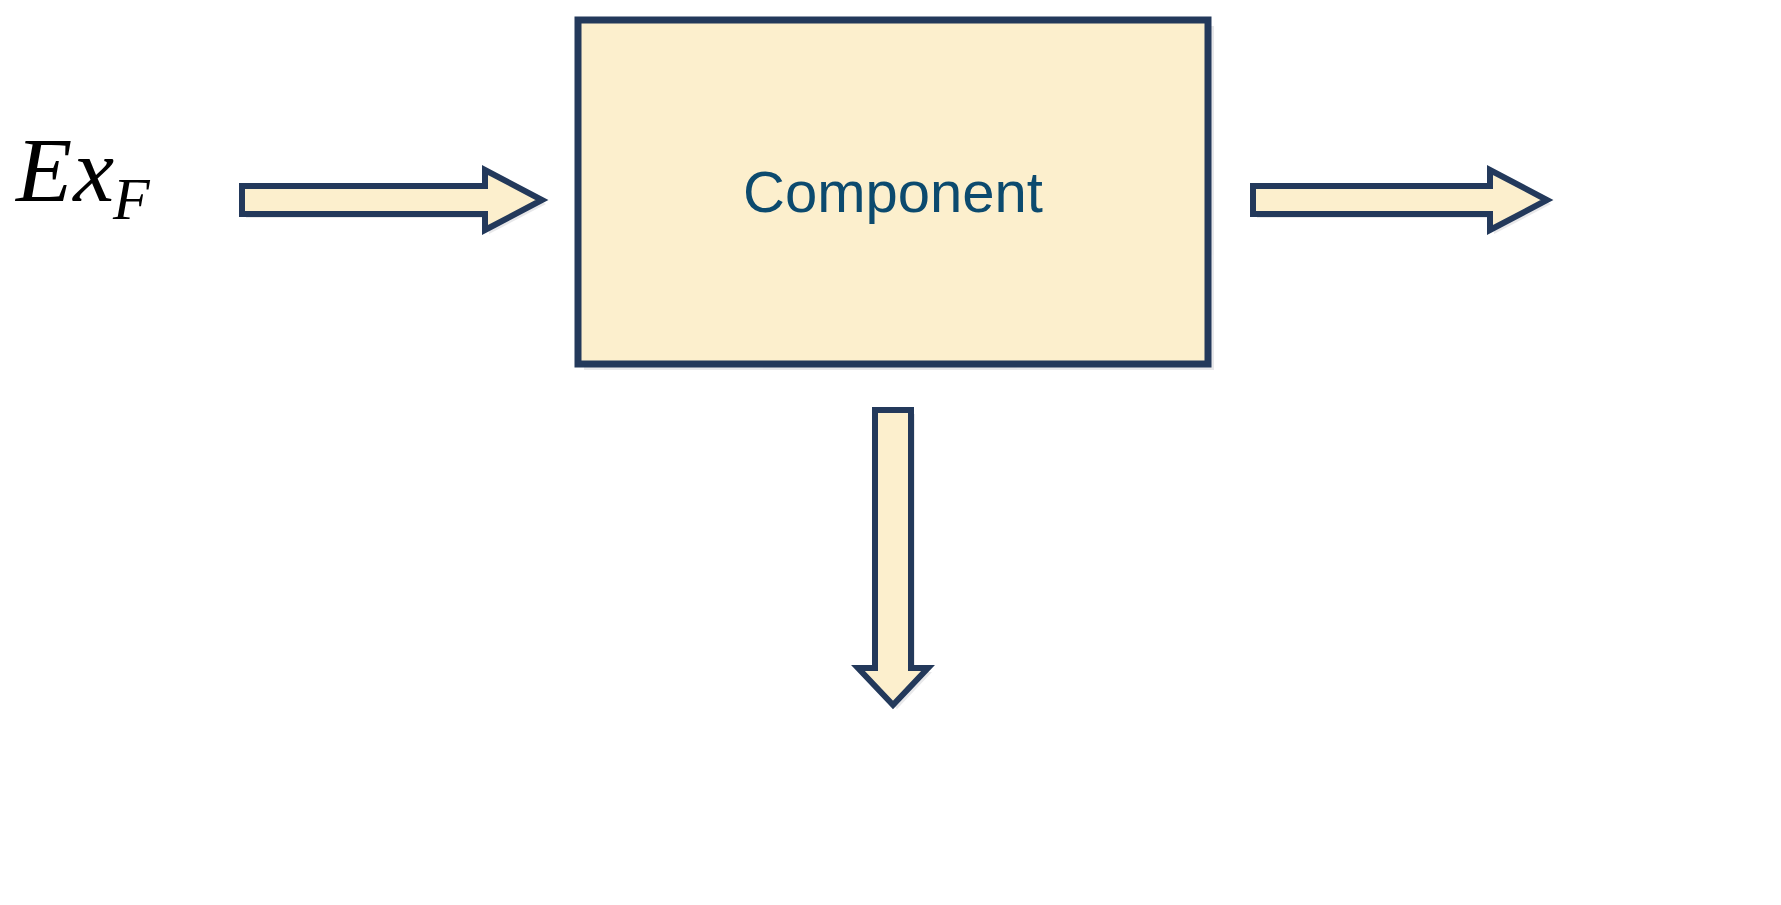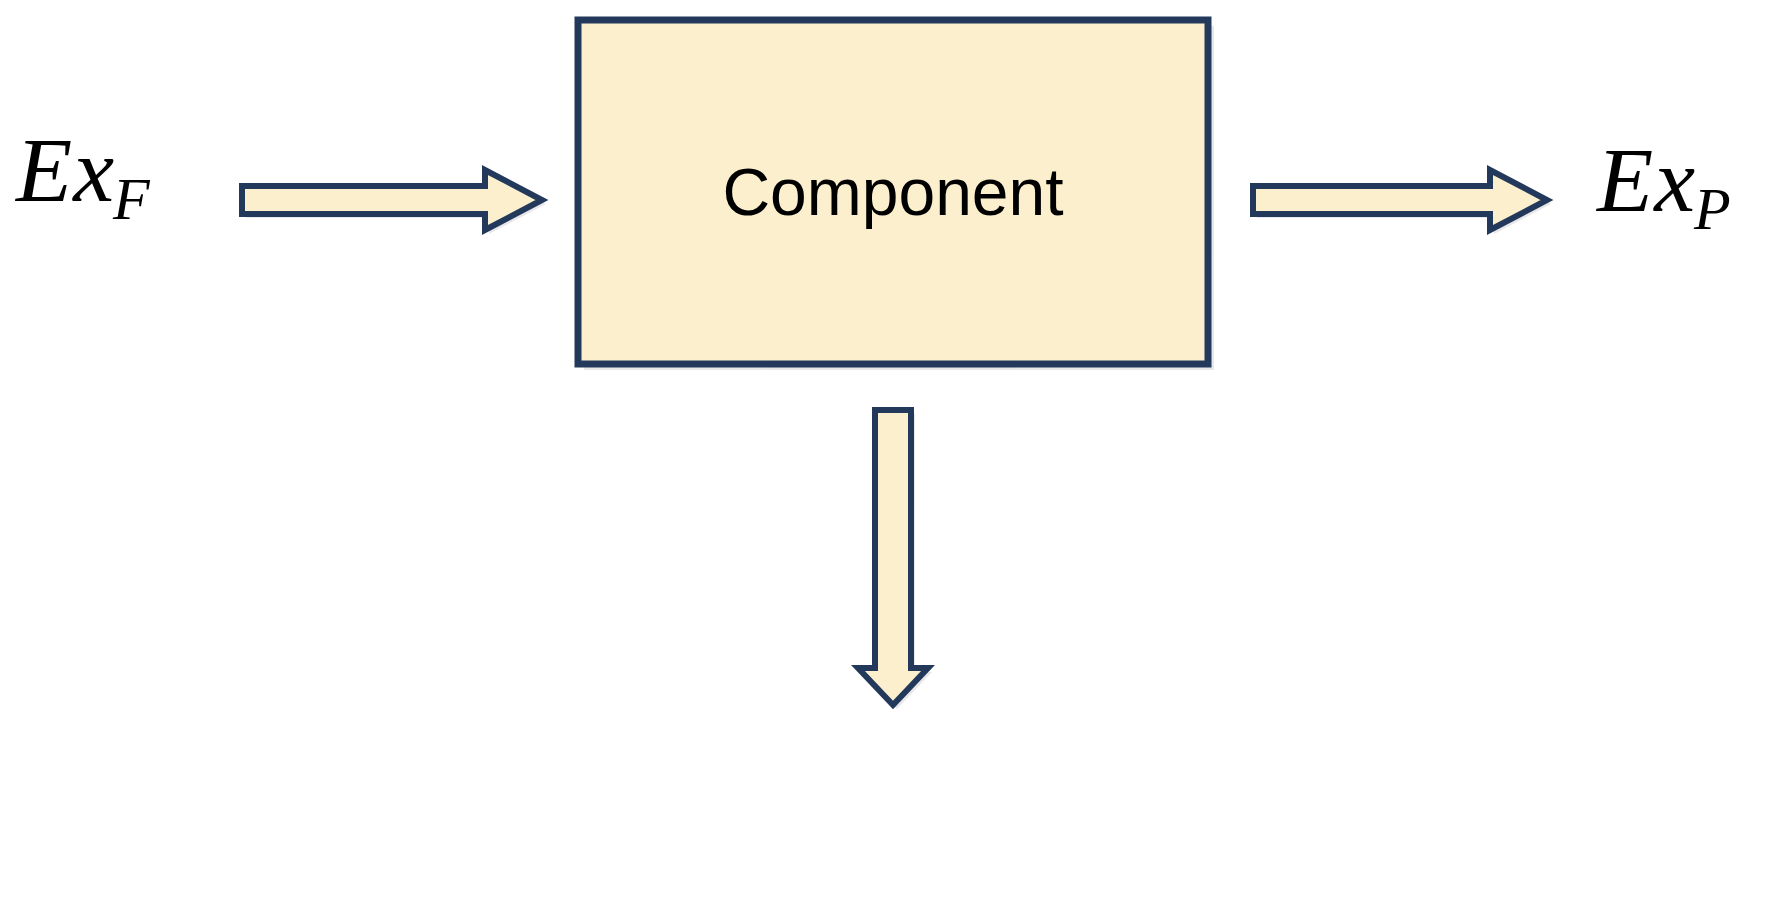--- a/index.html
+++ b/index.html
@@ -64,23 +64,23 @@
     top: 20px;
     width: 630px;
     height: 344px;
     display: flex;
     align-items: center;
     justify-content: center;
     pointer-events: none;
   }
   #component-box-label .box-text {
     font-family: "Liberation Sans", "DejaVu Sans", sans-serif;
-    font-size: 66px;
+    font-size: 58px;
     font-weight: 400;
-    color: #000000;
+    color: #0c4a6e;
     letter-spacing: 0px;
     line-height: 1;
   }
 </style>
 </head>
 <body>
 
 <div id="diagram-canvas">
 
   <svg id="diagram-svg" viewBox="0 0 1781 905" xmlns="http://www.w3.org/2000/svg">
@@ -102,18 +102,15 @@
   </svg>
 
   <div id="component-box-label">
     <span class="box-text">Component</span>
   </div>
 
   <div class="math-label" id="label-ex-f">
     <span class="math-base">Ex</span><span class="math-sub">F</span>
   </div>
 
-  <div class="math-label" id="label-ex-p">
-    <span class="math-base">Ex</span><span class="math-sub">P</span>
-  </div>
 
 
 </div>
 
 </body></html>

